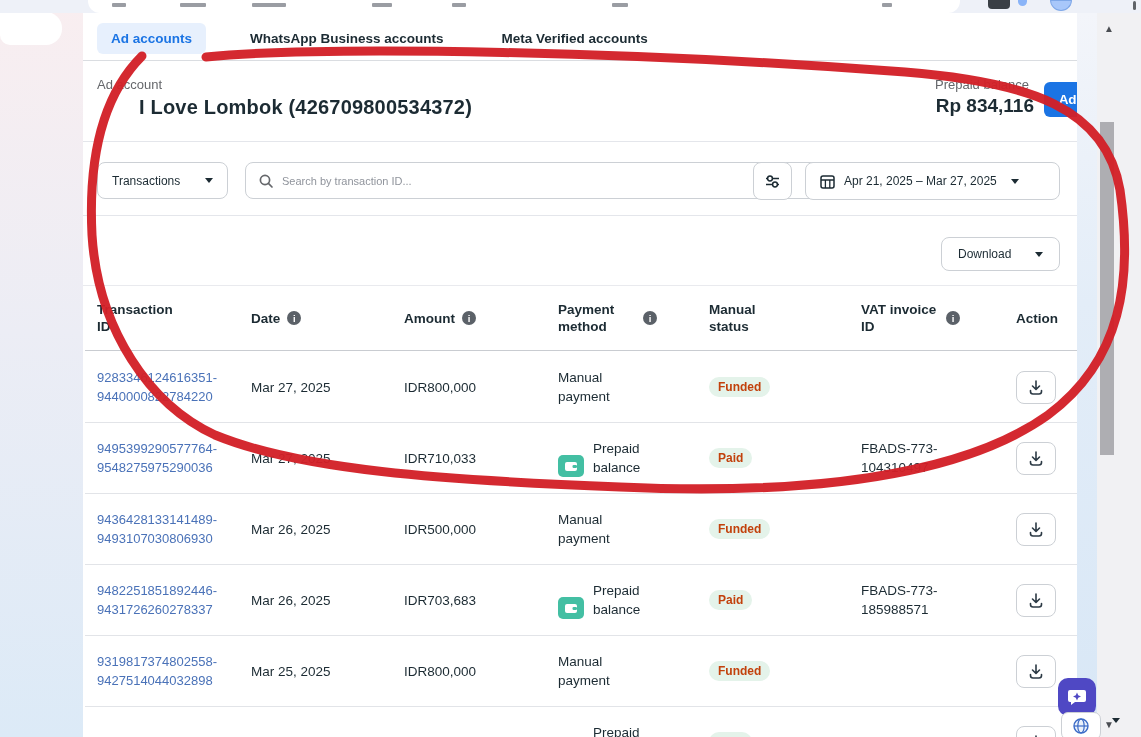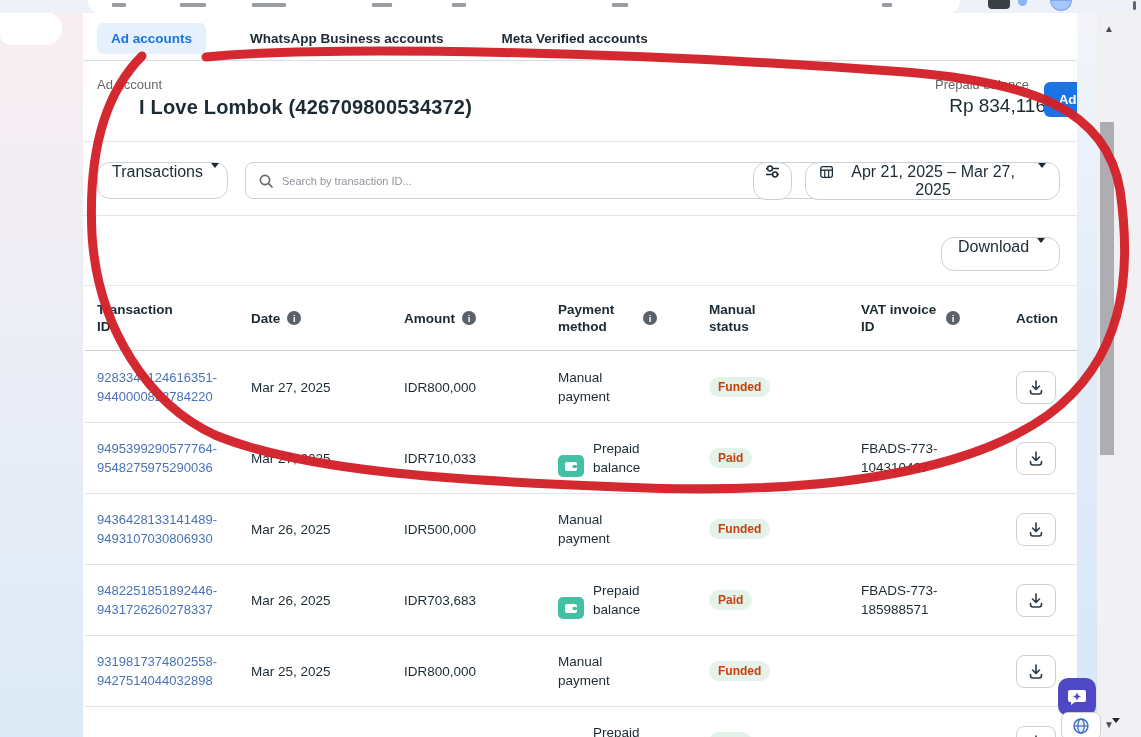--- a/index.html
+++ b/index.html
@@ -29,28 +29,28 @@
   
   .tabs { left:14px; top:5px; display:flex; gap:30px; align-items:center; height:40px; position:absolute; }
   .tab { font-size:13.5px; font-weight:700; color:#1c2b33; padding:8px 14px; border-radius:6px; cursor:pointer; white-space:nowrap; }
   .tab.active { color:var(--accent); background:#e7f0fd; }
   .tabs-divider { left:0; top:47px; width:994px; height:1px; background:#dadde1; }
 
   
   .acct-label { left:14px; top:64px; font-size:13px; color:#65676b; }
   .acct-title { left:14px; top:83px; font-size:20px; font-weight:700; letter-spacing:.2px;margin-left:42px; }
   .bal-label { top:64px; right:130px; font-size:13px; color:#65676b; text-align:right; }
-  .bal-value { top:82px; right:113px; font-size:19px; font-weight:400; text-align:right; }
+  .bal-value { top:82px; right:125px; font-size:19px; font-weight:700; text-align:right; }
   .add-funds { right:19px; top:69px; width:96px; height:35px; background:var(--accent); color:#fff; font-size:13.5px; font-weight:700;
                border:none; border-radius:6px; cursor:pointer; font-family:inherit; }
   .hdr-divider { left:0; top:128px; width:994px; height:1px; background:#e4e6eb; }
 
   
-  .btn { background:#fff; border:1px solid #ccd0d5; border-radius:13px; font-family:inherit; font-size:16px; font-weight:500;
-         color:#1c2b33; display:flex; gap:8px; cursor:pointer; }
+  .btn { background:#fff; border:1px solid #ccd0d5; border-radius:8px; font-family:inherit; font-size:12px; font-weight:500;
+         color:#1c2b33; display:flex; align-items:center; gap:8px; cursor:pointer; }
   .type-btn { left:14px; top:149px; width:131px; height:37px; padding:0 14px; justify-content:space-between; }
   .search-wrap { left:162px; top:149px; width:583px; height:37px; border:1px solid #ccd0d5; border-radius:8px; display:flex; align-items:center; padding:0 12px; gap:8px; background:#fff; }
   .search-wrap input { border:none; outline:none; flex:1; font-family:inherit; font-size:11px; color:#1c2b33; }
   .search-wrap input::placeholder { color:#90949c; }
   .filter-btn { left:670px; top:149px; width:39px; height:38px; justify-content:center; }
   .date-btn { left:722px; top:149px; width:255px; height:38px; padding:0 13px; }
   .filters-divider { left:0; top:202px; width:994px; height:1px; background:#e4e6eb; }
 
   .download-btn { left:858px; top:224px; width:119px; height:34px; padding:0 16px; justify-content:space-between; }
   .table-top-divider { left:0; top:272px; width:994px; height:1px; background:#e9eaee; }

